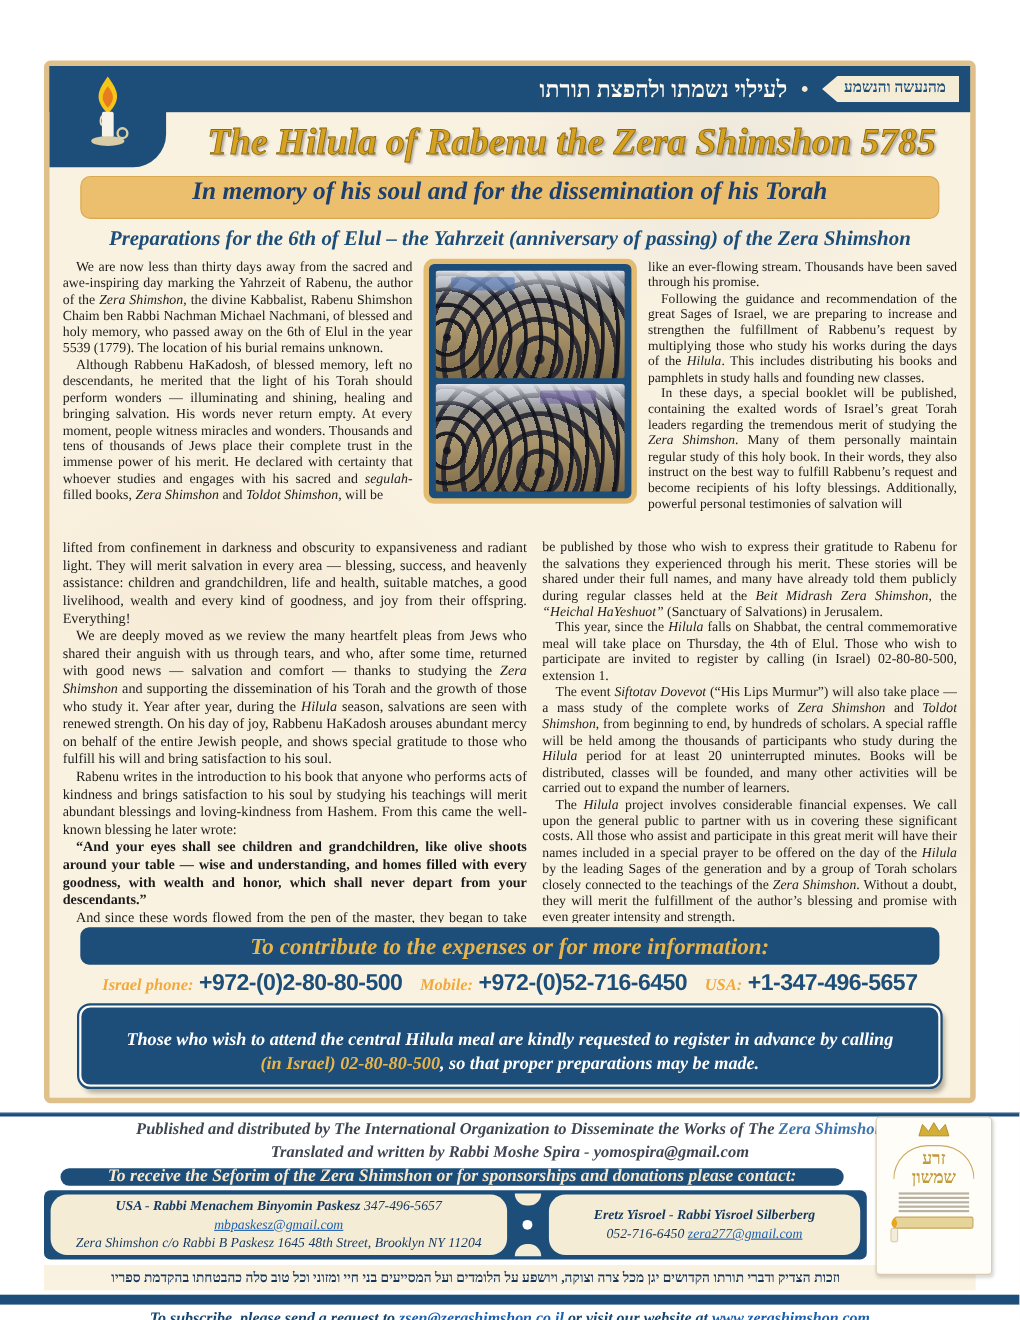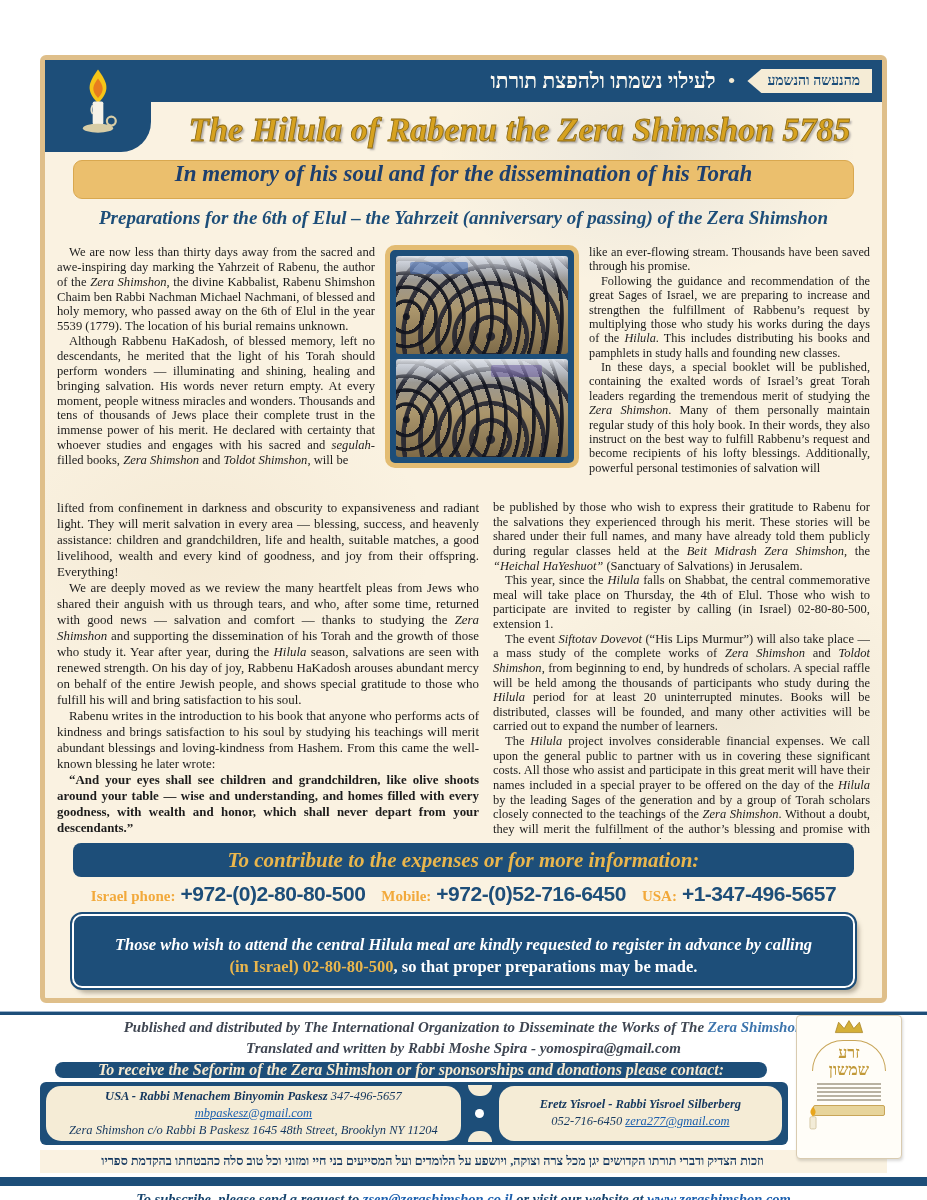--- a/index.html
+++ b/index.html
@@ -33,21 +33,21 @@
               justify-content:center; }
   .title { margin:0; font-size:34px; font-style:italic; font-weight:bold; color:#d7a21f;
            -webkit-text-stroke:0.8px #8a6914; text-shadow:2px 2px 2px rgba(40,40,60,.35);
            white-space:nowrap; }
 
   .goldbanner { flex:none; margin:2px 28px 0; height:37px; background:#ebbf6d;
                 border:1px solid #d9a84f; border-radius:9px; display:flex;
                 align-items:flex-start; justify-content:center; }
   .goldbanner span { font-size:23px; font-style:italic; font-weight:bold; color:#1d3f6e; }
 
-  .heading { flex:none; margin:8px 0 12px; text-align:center; font-size:19px;
+  .heading { flex:none; margin:8px 0 2px; text-align:center; font-size:19px;
              font-style:italic; font-weight:bold; color:#1d4e79; }
 
   .cols { flex:1 1 auto; min-height:0; margin:4px 12px 0; display:flex; flex-direction:column; }
   .row1 { flex:none; height:252px; overflow:hidden; display:flex; gap:10px; }
   .col-lt { width:318px; flex:none; }
   .col-rt { flex:1 1 auto; min-width:0; }
   .row2 { flex:1 1 auto; min-height:0; overflow:hidden; display:flex; gap:14px; margin-top:3px; }
   .col-lb { width:422px; flex:none; }
   .col-rb { flex:1 1 auto; min-width:0; }
 
@@ -71,29 +71,29 @@
   .photo::after { content:""; position:absolute; left:8%; top:6%; width:34%; height:12%;
                   background:rgba(70,110,180,.55); border-radius:2px; }
   .photo2::after { left:55%; width:30%; background:rgba(90,70,150,.45); }
 
   .contribbanner { flex:none; margin:4px 28px 0; height:34px; background:#1d4e79;
                    border-radius:8px; display:flex; align-items:center; justify-content:center; }
   .contribbanner span { color:#e9b64d; font-size:21px; font-style:italic; font-weight:bold; }
 
   .phones { flex:none; display:flex; justify-content:center; align-items:baseline;
             gap:16px; margin-top:5px; }
-  .plabel { color:#f2a93b; font-size:15px; font-weight:bold; margin-right:5px; }
+  .plabel { color:#f2a93b; font-size:15px; font-style:italic; font-weight:bold; margin-right:5px; }
   .pnum { color:#1d4e79; font-size:21px; font-weight:bold;
           font-family:"Liberation Sans", sans-serif; letter-spacing:-0.5px; }
 
   .register { flex:none; margin:8px 27px 10px; background:#1d4e79; border:2px solid #ffffff;
               outline:2px solid #1d4e79; border-radius:10px; text-align:center;
               padding:19px 12px 9px; box-shadow:4px 5px 4px rgba(120,110,90,.5); }
   .register .l1 { color:#ffffff; font-size:16.5px; font-style:italic; font-weight:bold; }
-  .register .l2 { color:#ffffff; font-size:16.5px; font-weight:bold; margin-top:2px; }
+  .register .l2 { color:#ffffff; font-size:16.5px; font-style:italic; font-weight:bold; margin-top:2px; }
   .register .gold { color:#e9b64d; }
 
   
   .footer { position:absolute; left:0; top:1003px; width:927px; }
   .rule { margin-top:8px; height:3px; background:#1d4e79; border-top:1px solid #9db4cc; }
   .pub, .trans { margin:4px 0 0; text-align:center; font-style:italic; font-weight:bold;
                  color:#3f4652; font-size:15px; }
   .steel { color:#3c74ad; }
   .sefbanner { margin:5px 0 0 55px; width:712px; height:16px; background:#1d4e79;
                border-radius:12px; color:#f7ead0; font-style:italic; font-weight:bold;

